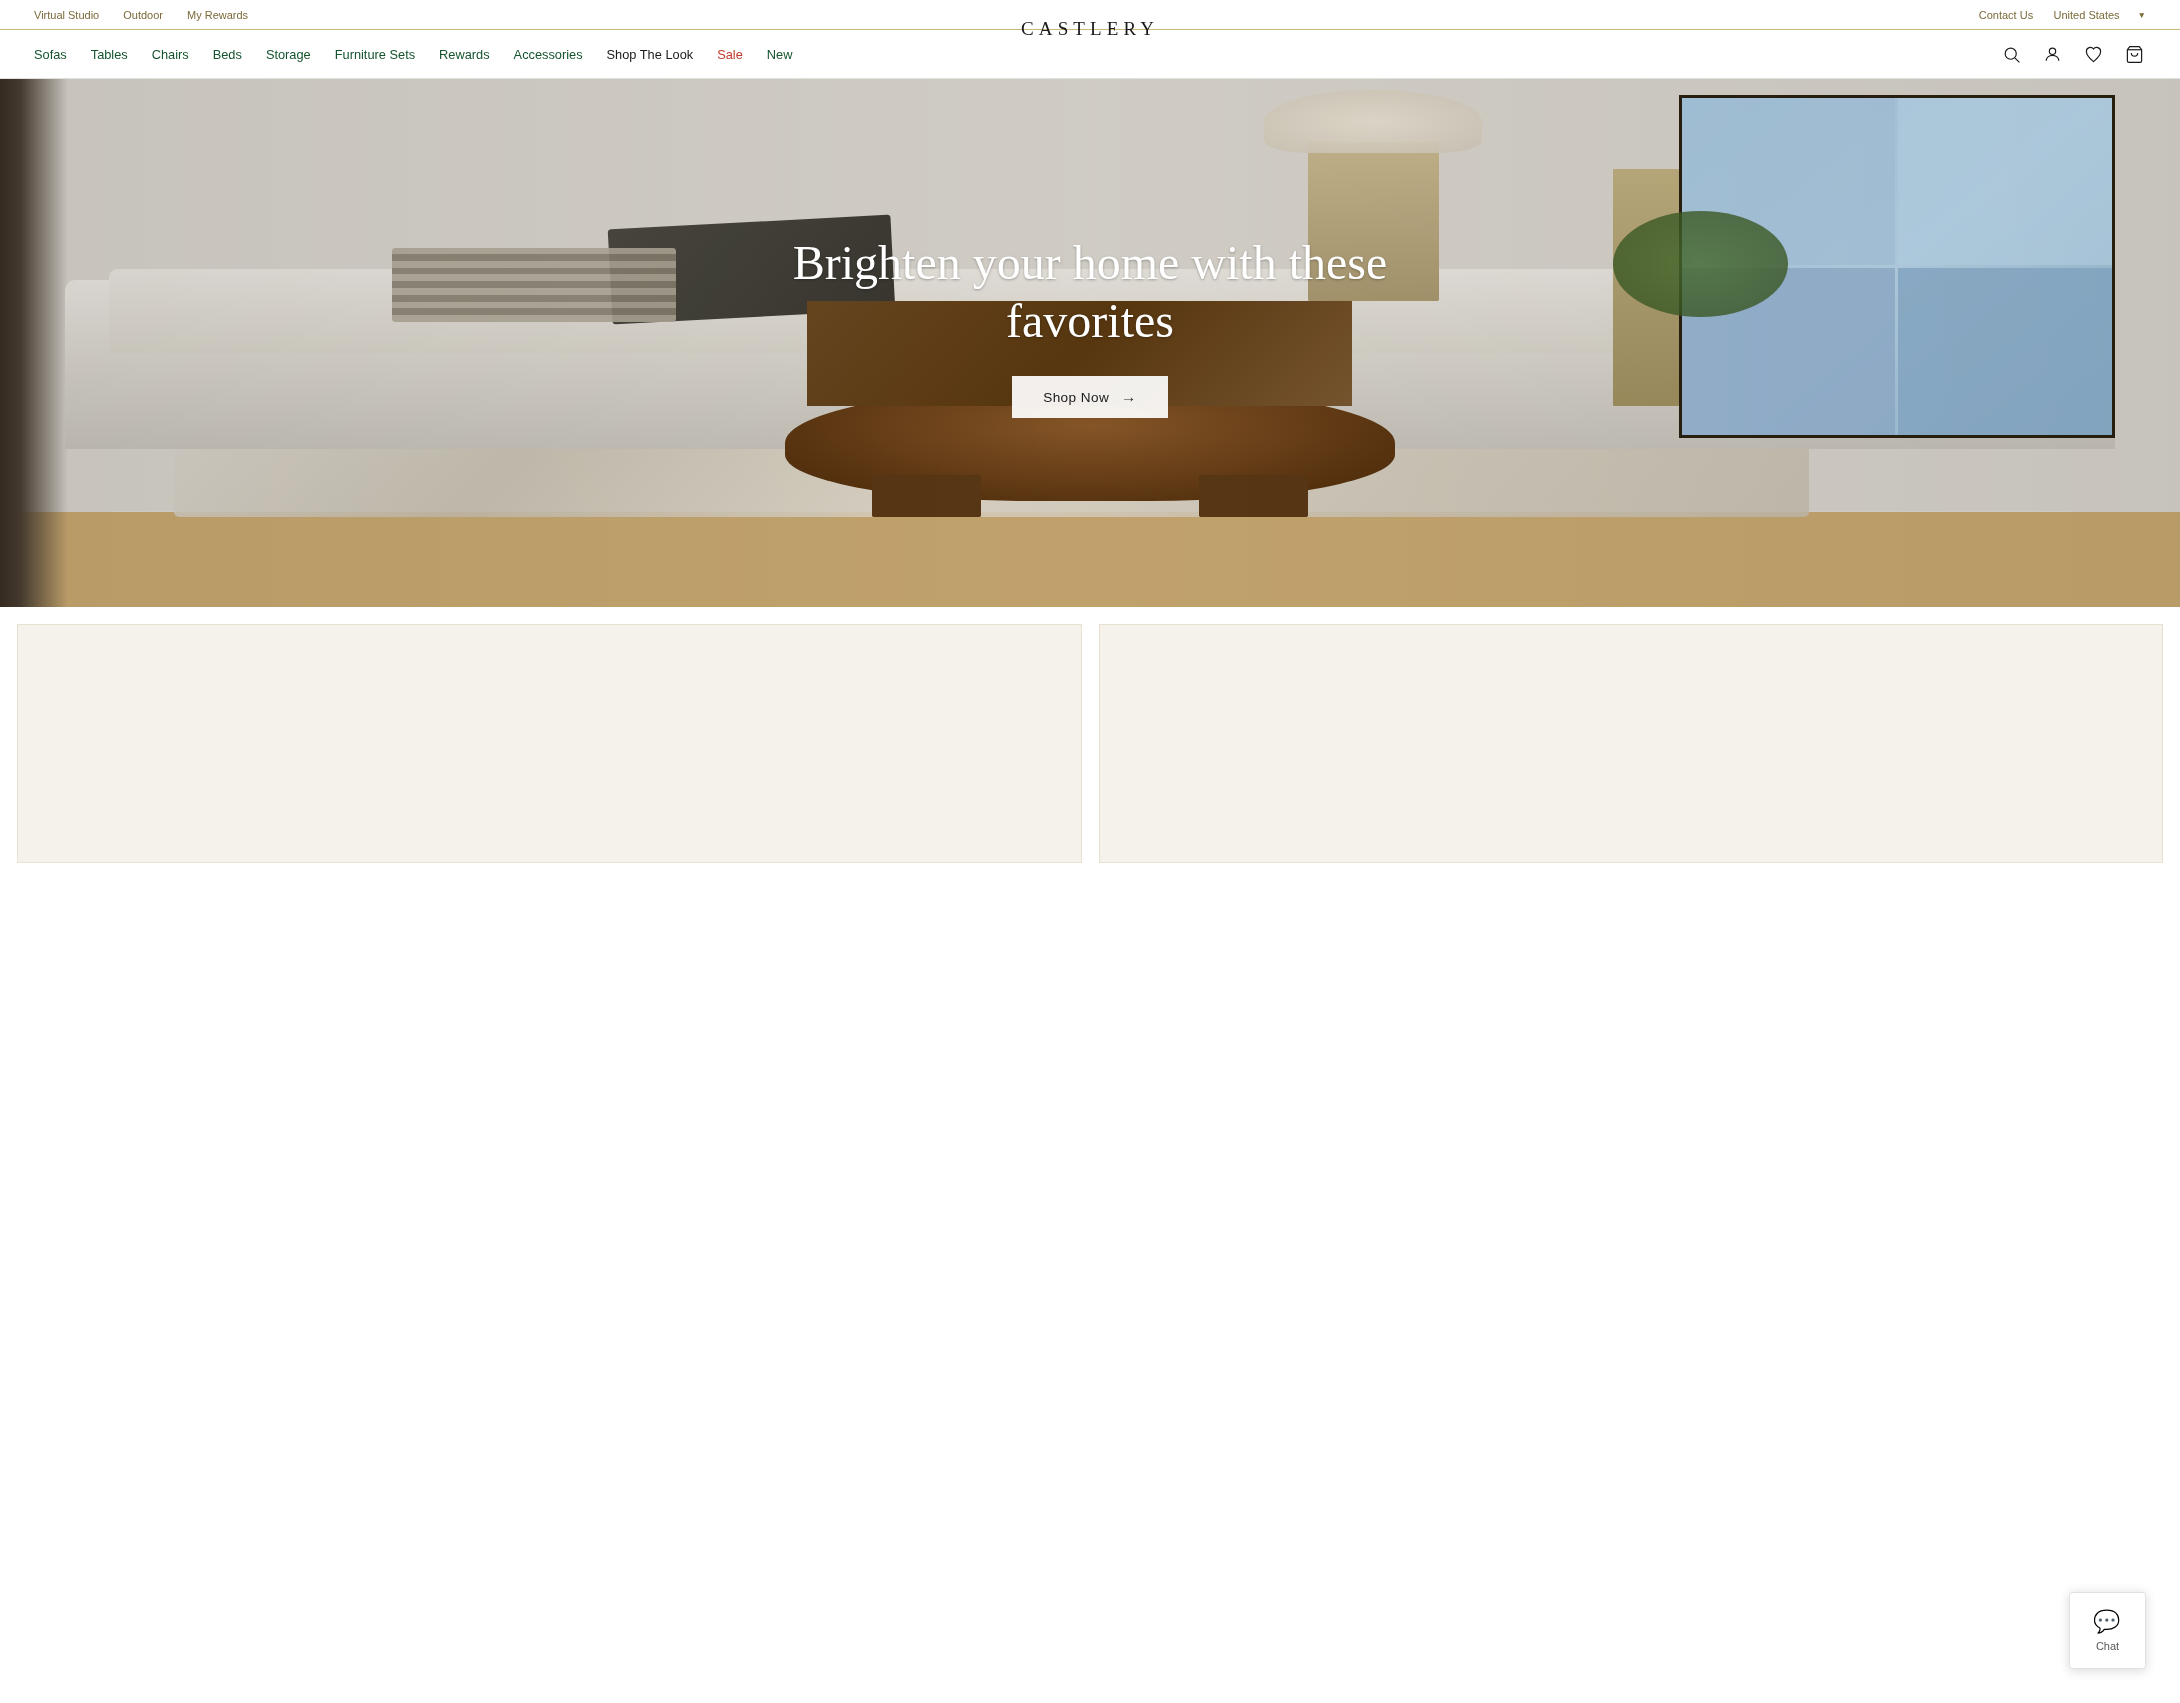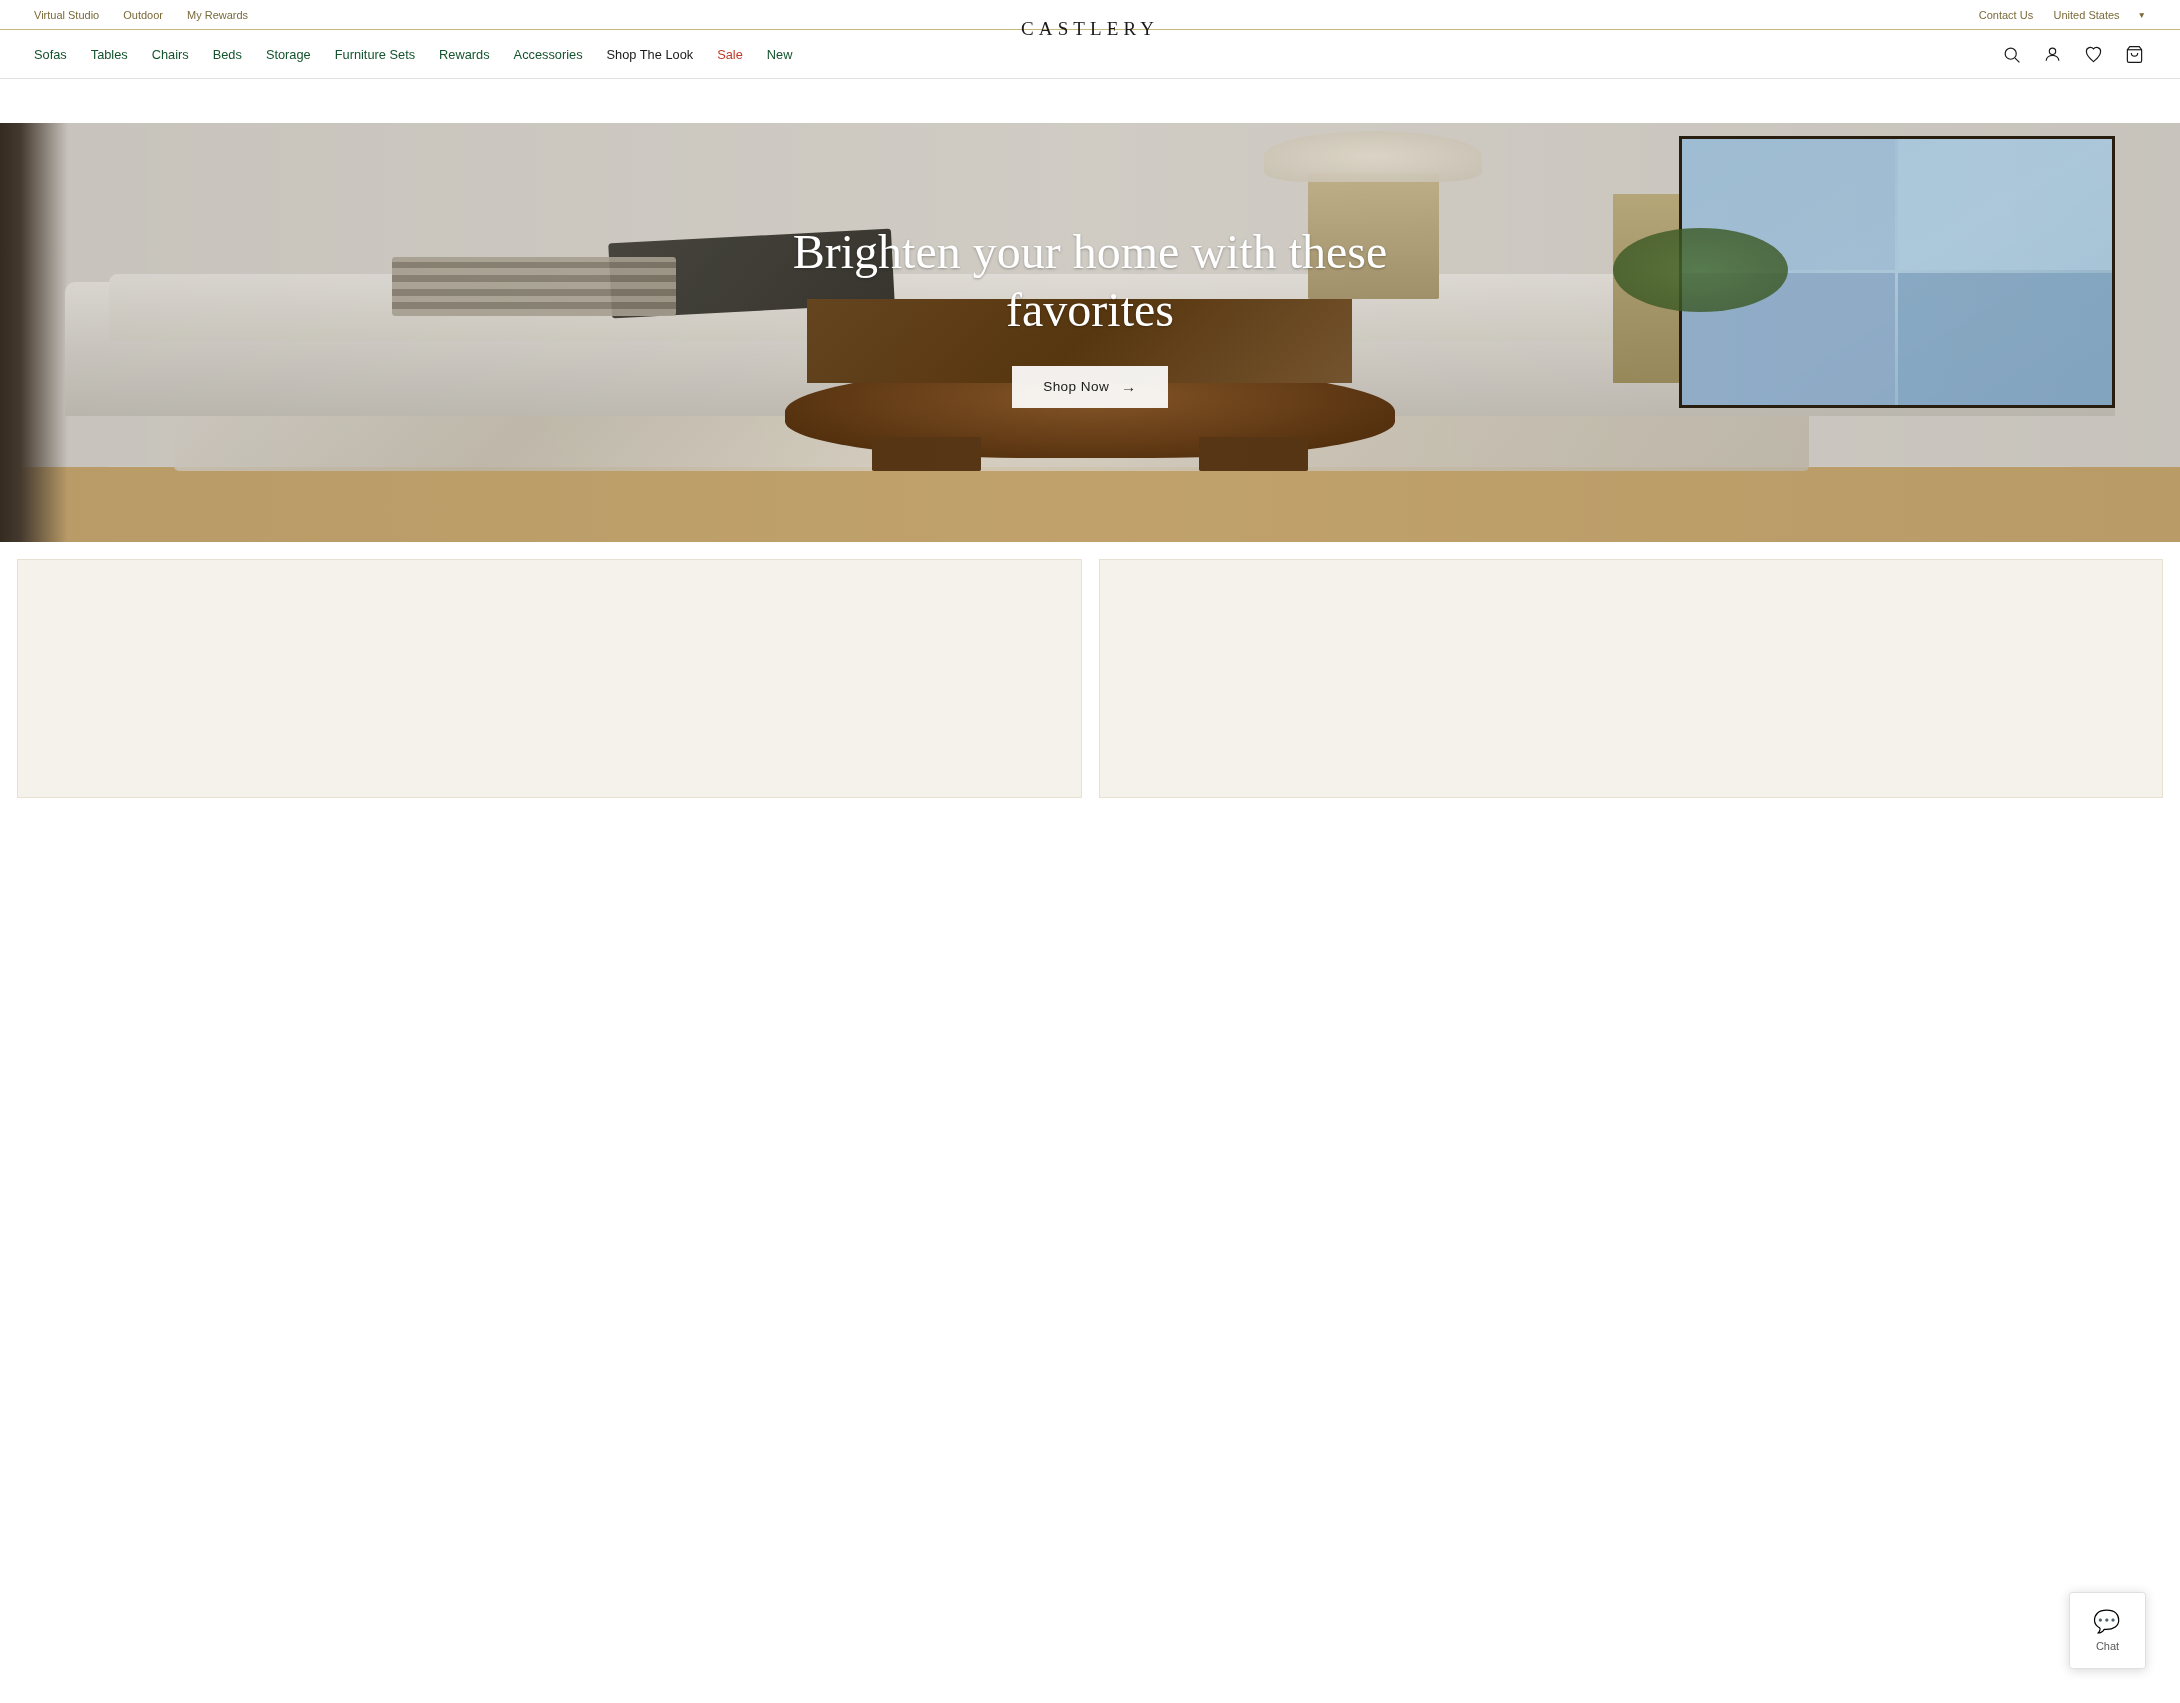--- a/index.html
+++ b/index.html
@@ -67,29 +67,28 @@
       font-size: 17px;
       color: #1a1a1a;
       display: flex; align-items: center; justify-content: center;
       width: 24px; height: 24px;
     }
 
     
     .hero {
       position: relative;
       width: 100%;
-      height: 419px;
+      height: 528px;
       background: linear-gradient(
         135deg,
         #c8bfaf 0%, #b5ab9a 15%, #a09080 25%,
         #8a8070 35%, #958a7a 45%, #d4cfc5 55%,
         #c0bab0 65%, #b8b0a5 75%, #a8a095 85%, #c0b8a8 100%
       );
       overflow: hidden;
-      margin-top: 44px;
     }
 
     
     .hero-scene {
       position: absolute; inset: 0;
       background:
         
         linear-gradient(to top, #c8a870 0%, #c8a870 18%, transparent 18%),
         
         linear-gradient(to bottom, #d8d4cc 0%, #d8d4cc 82%, transparent 82%);

